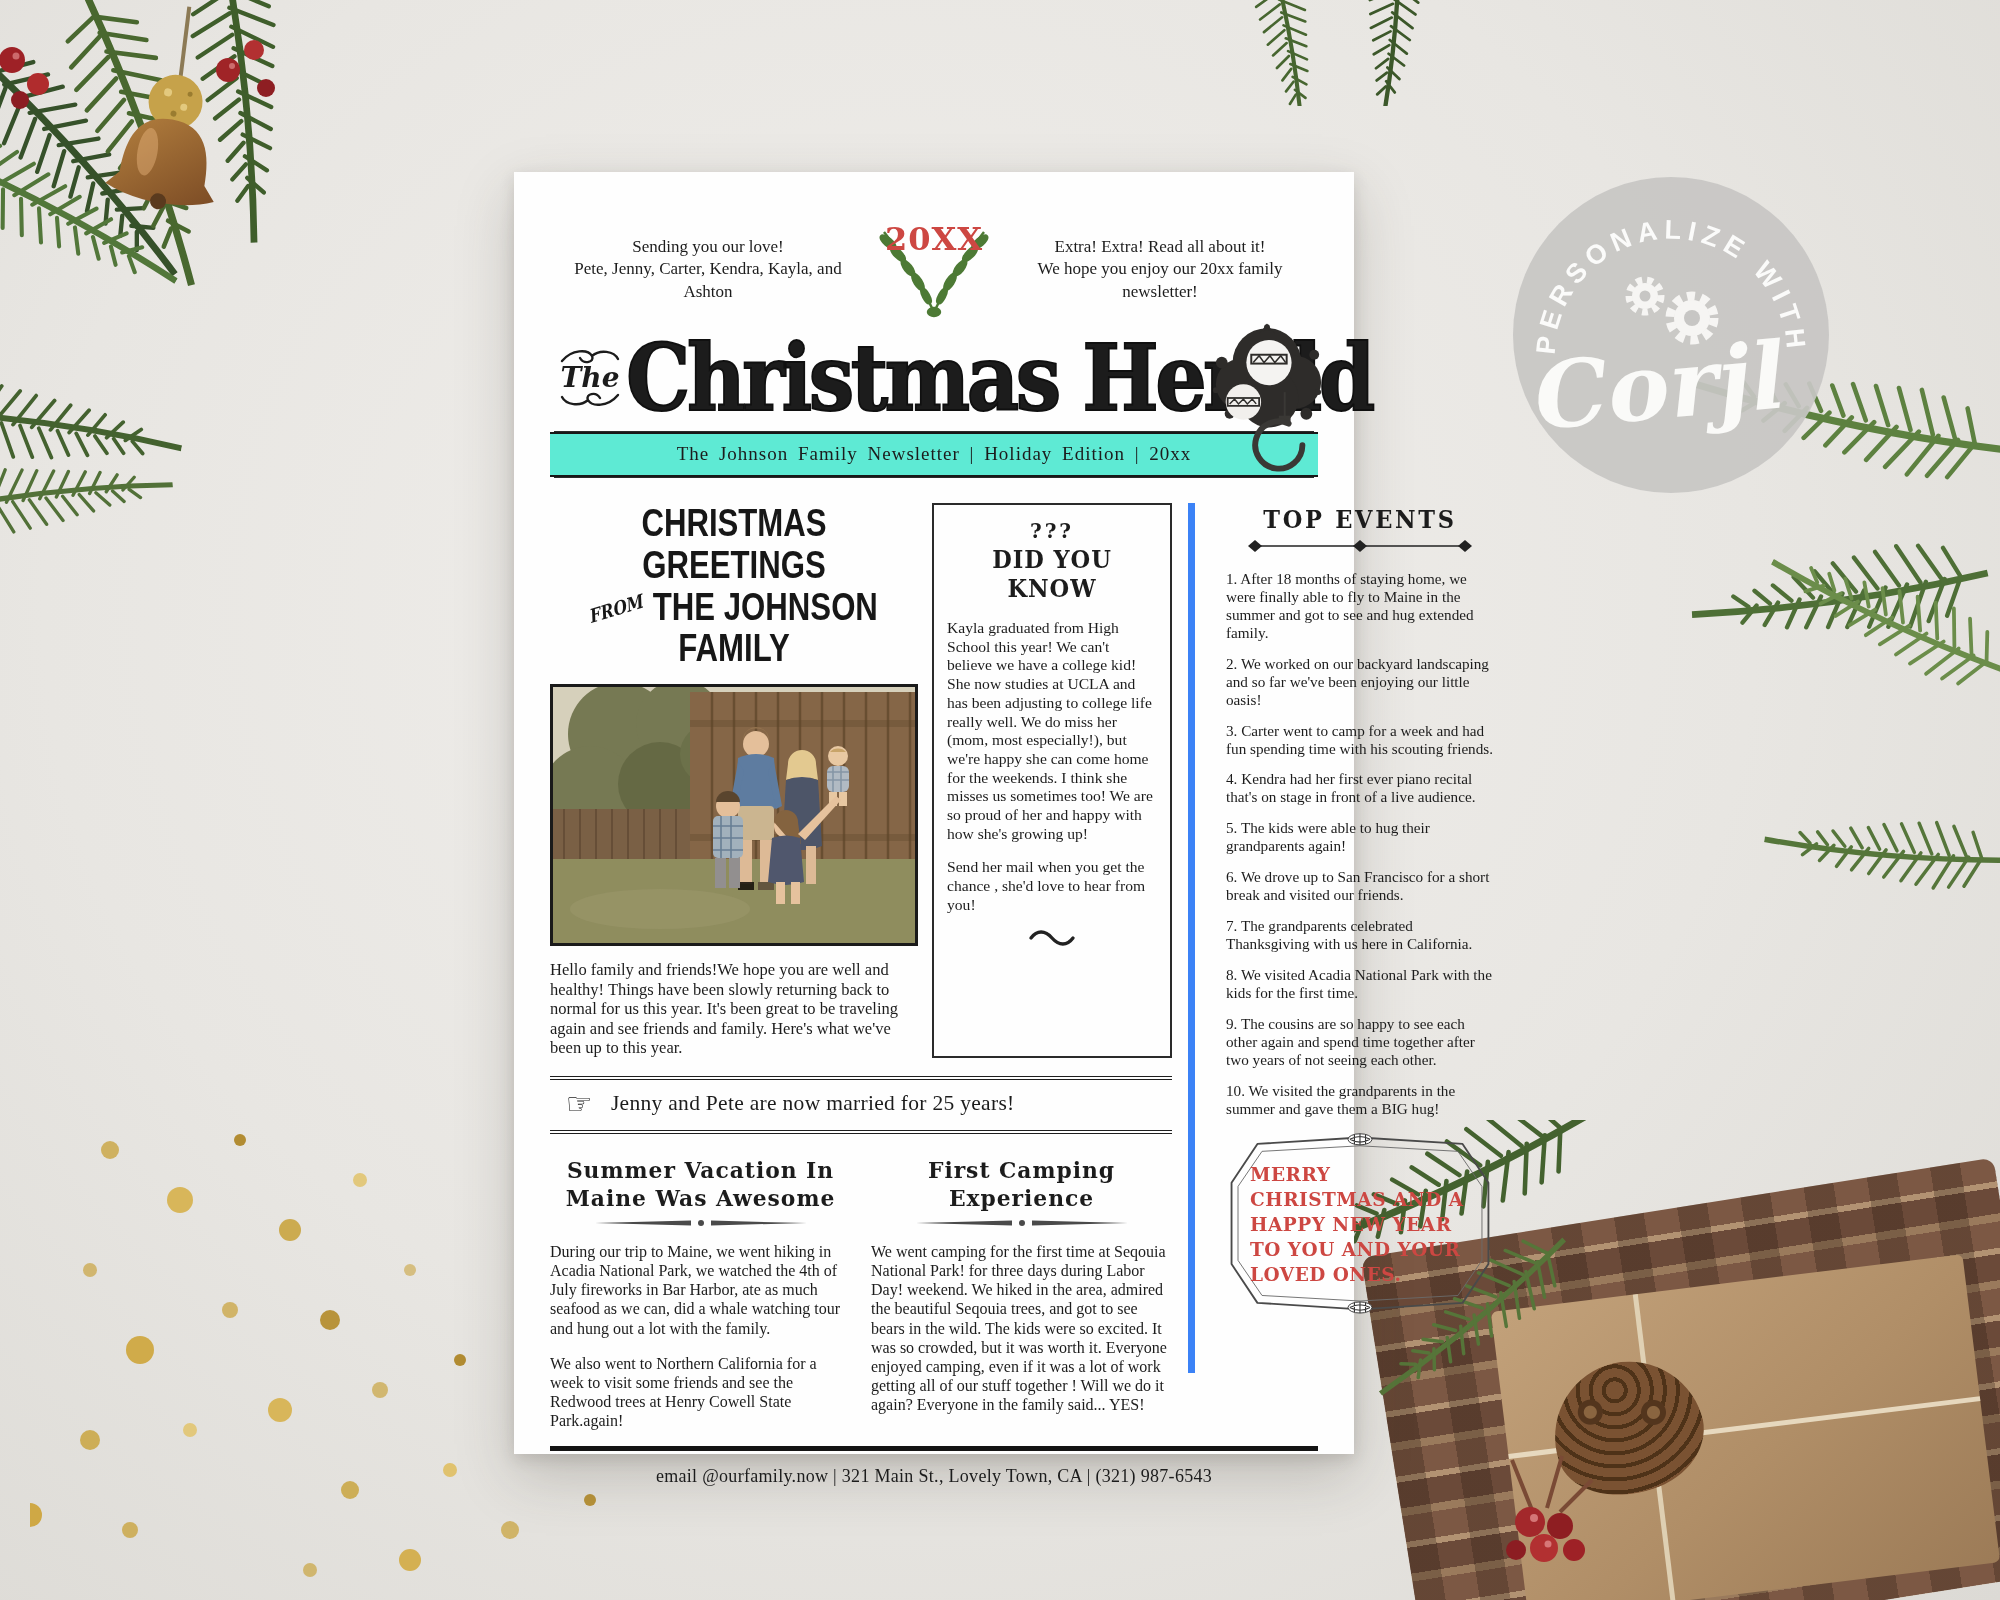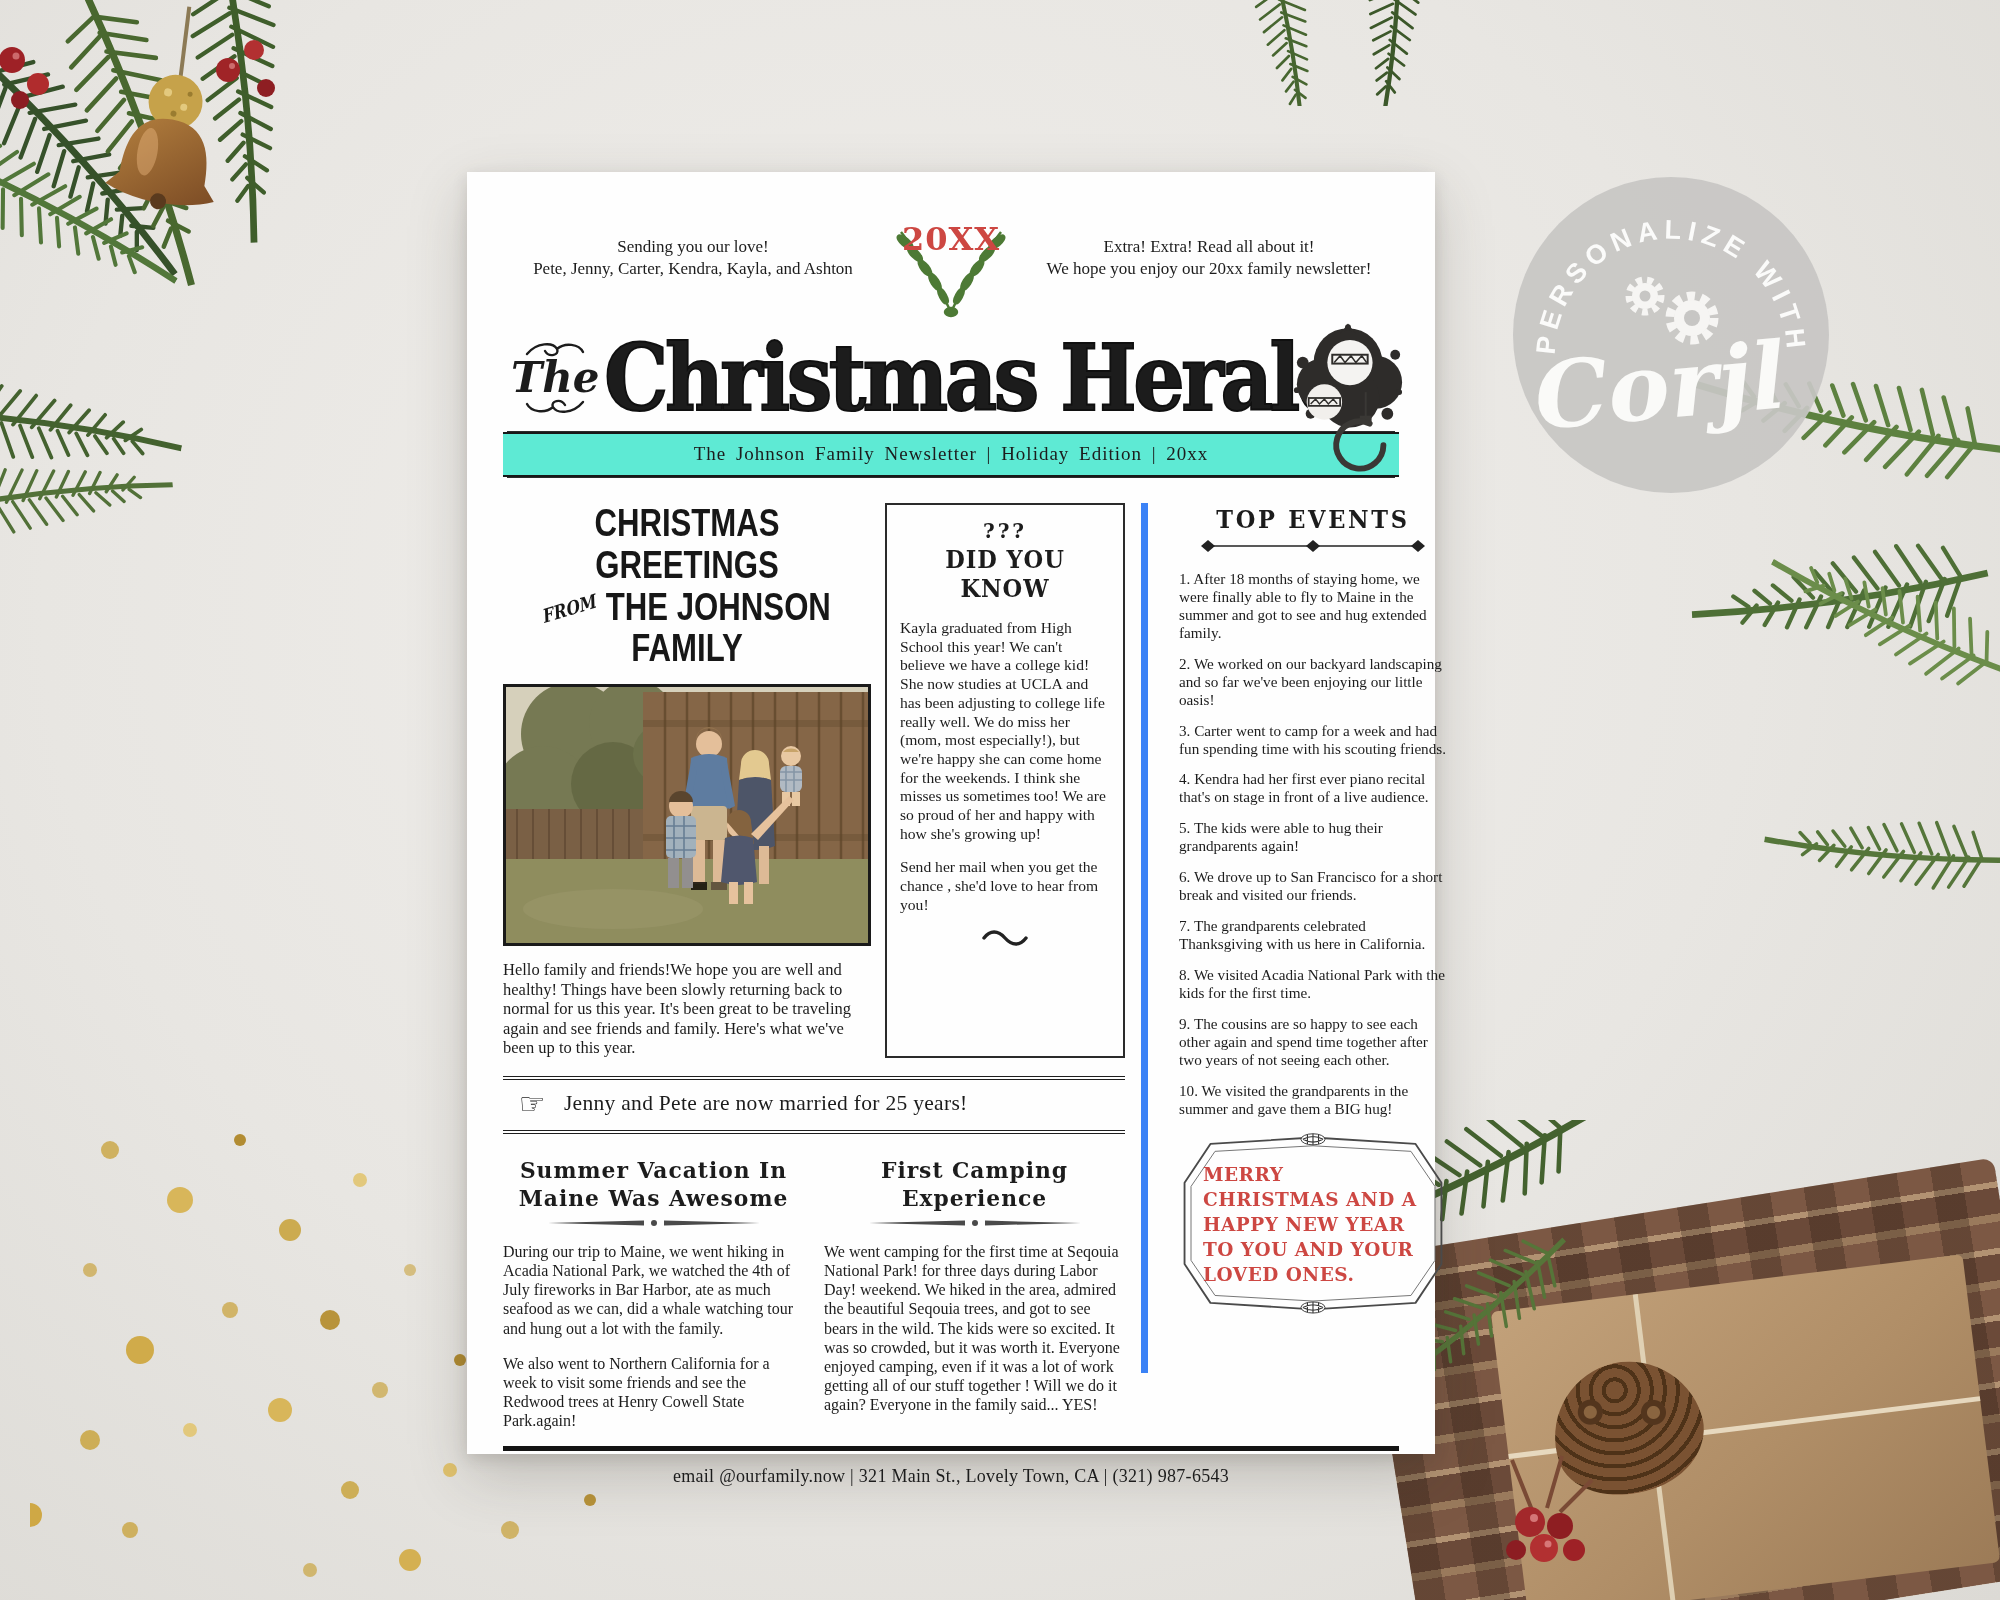--- a/index.html
+++ b/index.html
@@ -1,34 +1,34 @@
 <!DOCTYPE html>
 <html><head>
 <meta charset="utf-8">
 <style>
   html,body{margin:0;padding:0;}
   body{width:2000px;height:1600px;overflow:hidden;position:relative;
        font-family:"Liberation Serif", serif;color:#1c1c1c;
        background:radial-gradient(ellipse at 45% 38%, #f0eeeb 0%, #e8e6e2 55%, #dcdad5 100%);}
   .deco{position:absolute;z-index:1;}
   
-  .sheet{position:absolute;left:467px;top:172px;width:968px;height:1282px;
+  .sheet{position:absolute;left:514px;top:172px;width:840px;height:1282px;
          background:#fefefe;z-index:2;box-sizing:border-box;padding:38px 36px 0;
          display:flex;flex-direction:column;
          box-shadow:0 22px 55px rgba(60,55,45,.22),0 5px 14px rgba(60,55,45,.15);}
   .top-row{display:flex;align-items:flex-start;justify-content:space-between;margin-top:10px;}
   .hdr-left,.hdr-right{width:392px;text-align:center;font-size:17px;line-height:1.32;padding-top:16px;}
   .laurel{position:relative;width:136px;height:100px;flex:0 0 auto;}
   .laurel .year{position:absolute;top:0;left:50%;transform:translateX(-50%);
                 color:#cd4742;font-weight:bold;font-size:32px;letter-spacing:1px;
                 font-family:"DejaVu Serif", serif;}
   
   .masthead{display:flex;align-items:center;margin-top:4px;height:126px;position:relative;}
   .the-word{display:flex;flex-direction:column;align-items:center;margin:0 4px 0 8px;}
-  .the-text{font-style:italic;font-weight:bold;font-size:42px;line-height:.95;
+  .the-text{font-style:italic;font-weight:bold;font-size:28px;line-height:.95;
             font-family:"DejaVu Serif", serif;}
   .masthead h1{margin:0;font-family:"DejaVu Serif", serif;font-weight:bold;font-size:92px;
                letter-spacing:-4px;-webkit-text-stroke:2px #101010;white-space:nowrap;
                transform:scaleX(.88);transform-origin:left center;}
   .ornament-stamp{position:absolute;right:-8px;top:-2px;width:118px;height:152px;z-index:3;}
   .subtitle-bar{position:relative;background:#5eead4;border-top:2px solid #181818;
                 border-bottom:2px solid #181818;text-align:center;padding:9px 0 10px;
                 font-size:19px;letter-spacing:1px;word-spacing:4px;
                 box-shadow:0 -5px 0 -4px #2a2a2a,0 5px 0 -4px #2a2a2a;}
   

